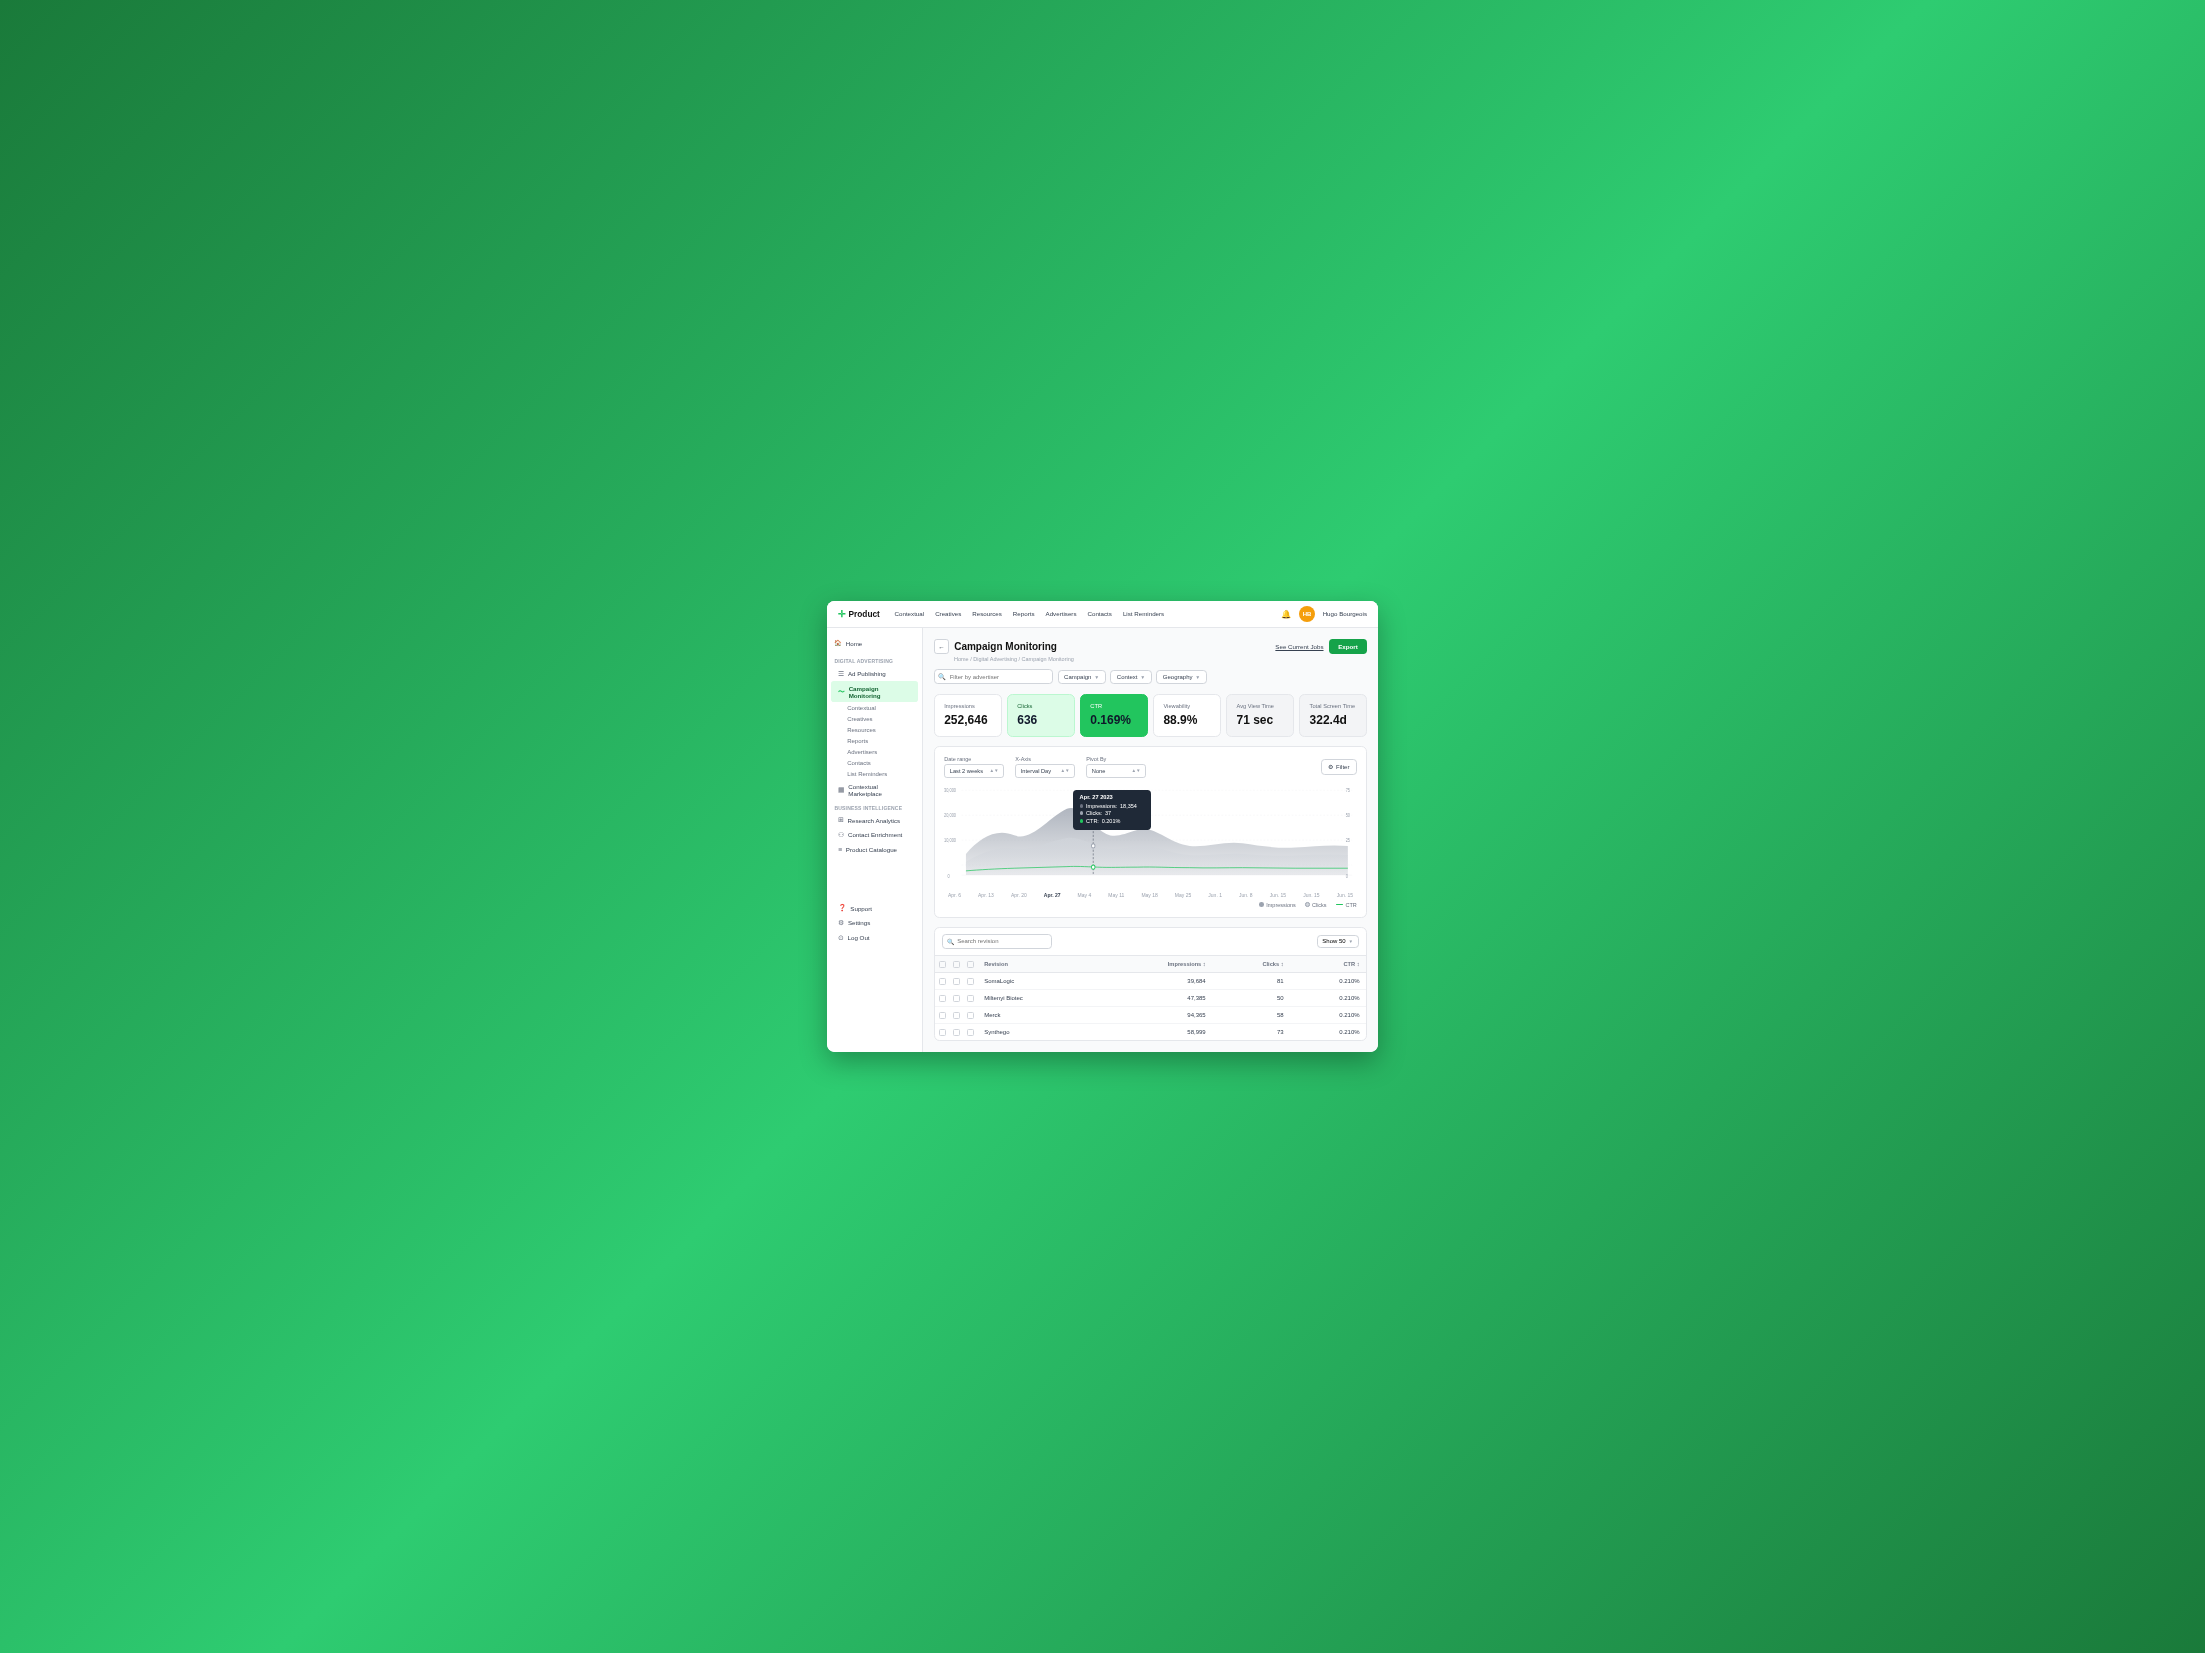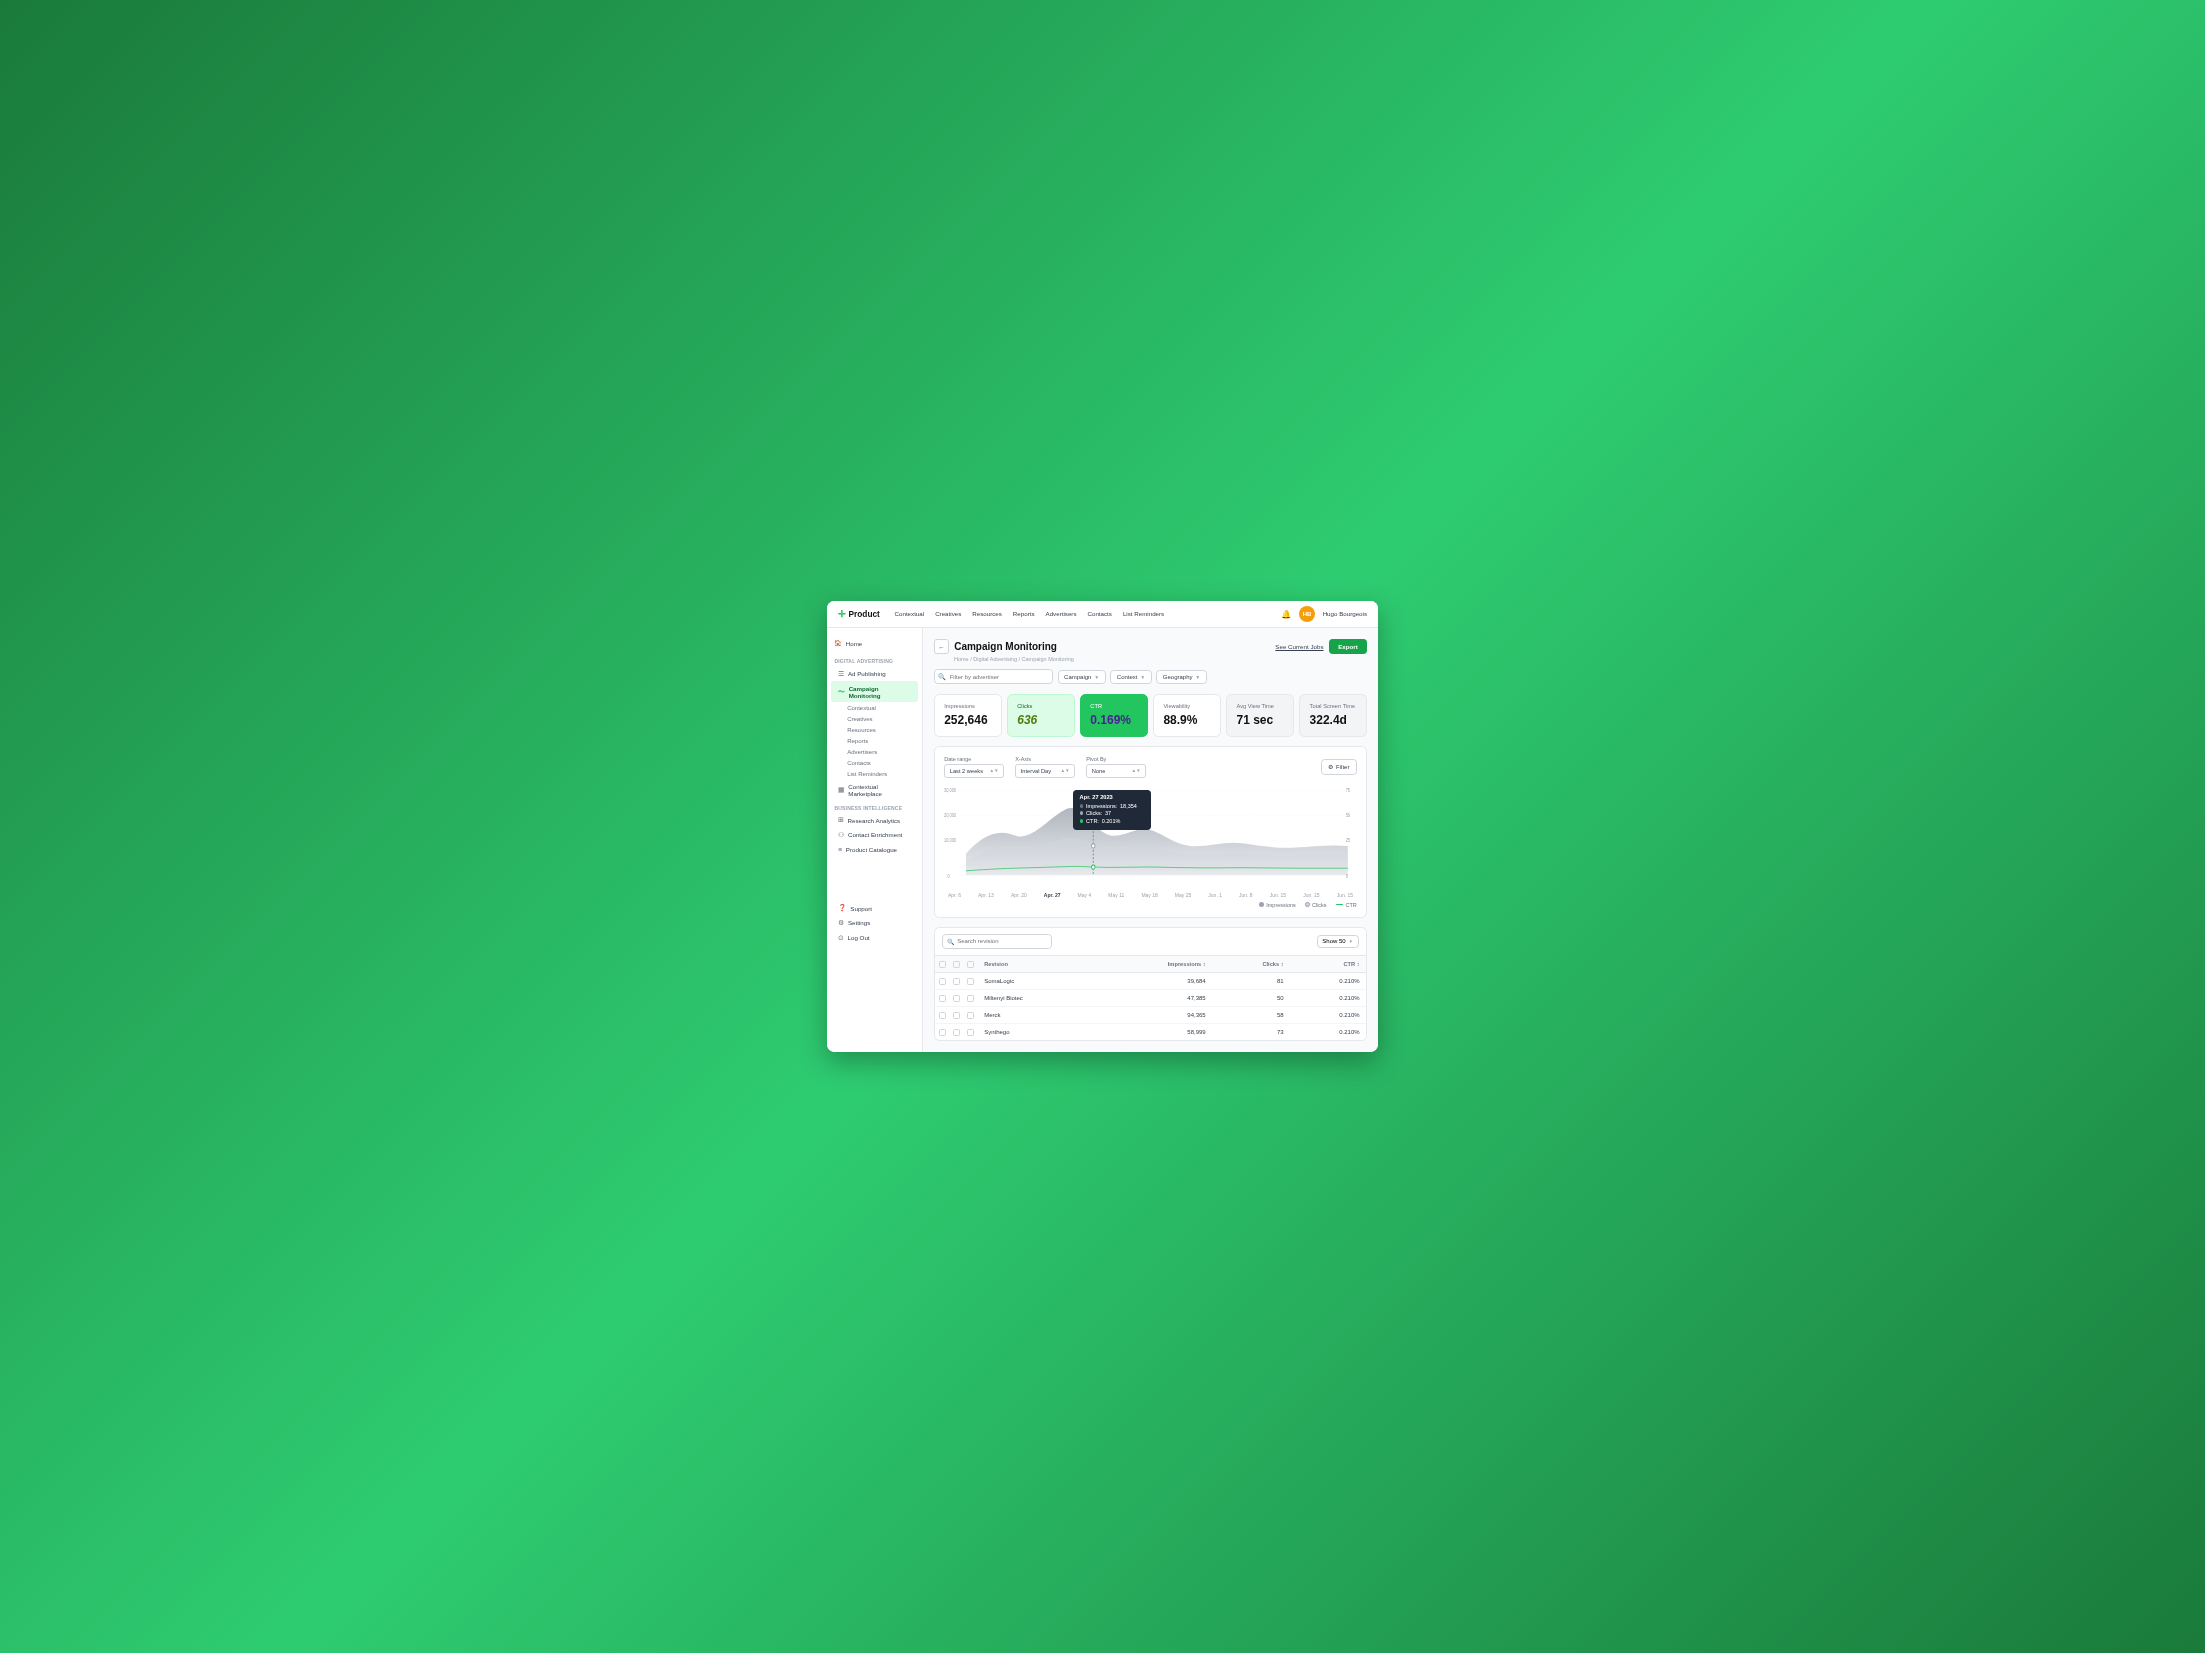--- a/index.html
+++ b/index.html
@@ -251,22 +251,22 @@
       font-weight: 500;
       margin-bottom: 4.6px;
     }
     .stat-card.green .stat-label { color: #fff; }
     .stat-card.light-green .stat-label { color: #166534; }
     .stat-value {
       font-size: 12px;
       font-weight: 700;
       color: #111;
     }
-    .stat-card.green .stat-value { color: #4c1d95; }
-    .stat-card.light-green .stat-value { color: #4d7c0f; font-style: italic; }
+    .stat-card.green .stat-value { color: #0f172a; }
+    .stat-card.light-green .stat-value { color: #0f172a; }
     
     .chart-section {
       background: #fff;
       border: 0.5px solid #e5e7eb;
       border-radius: 5.5px;
       padding: 9.2px;
       margin-bottom: 9.2px;
     }
     .chart-controls {
       display: flex;

